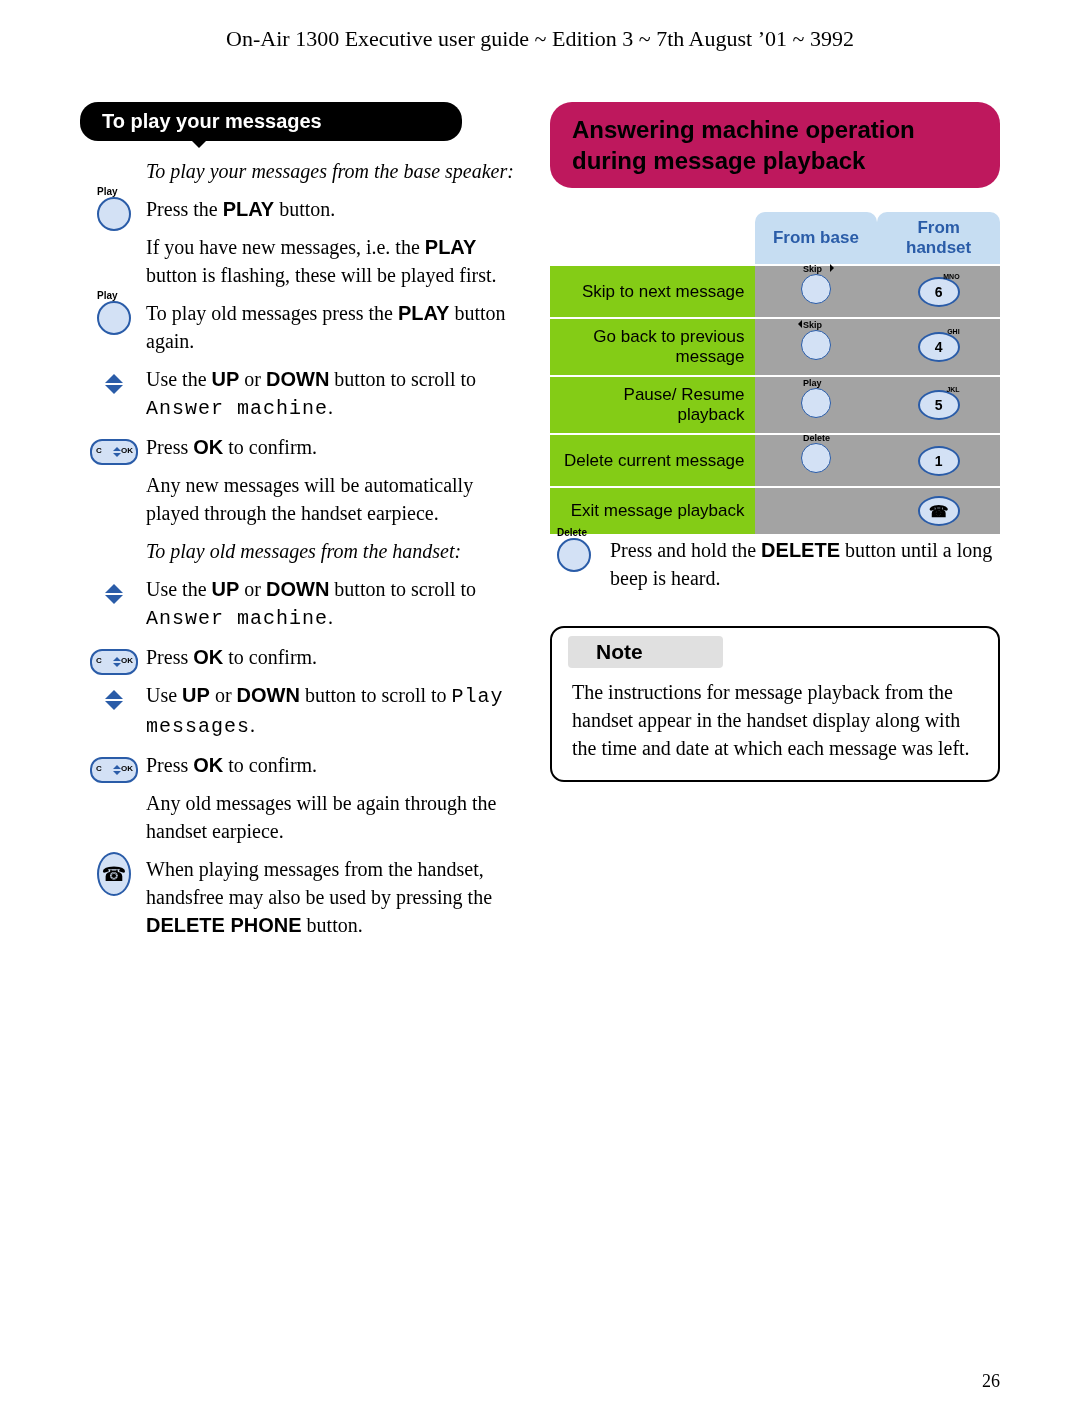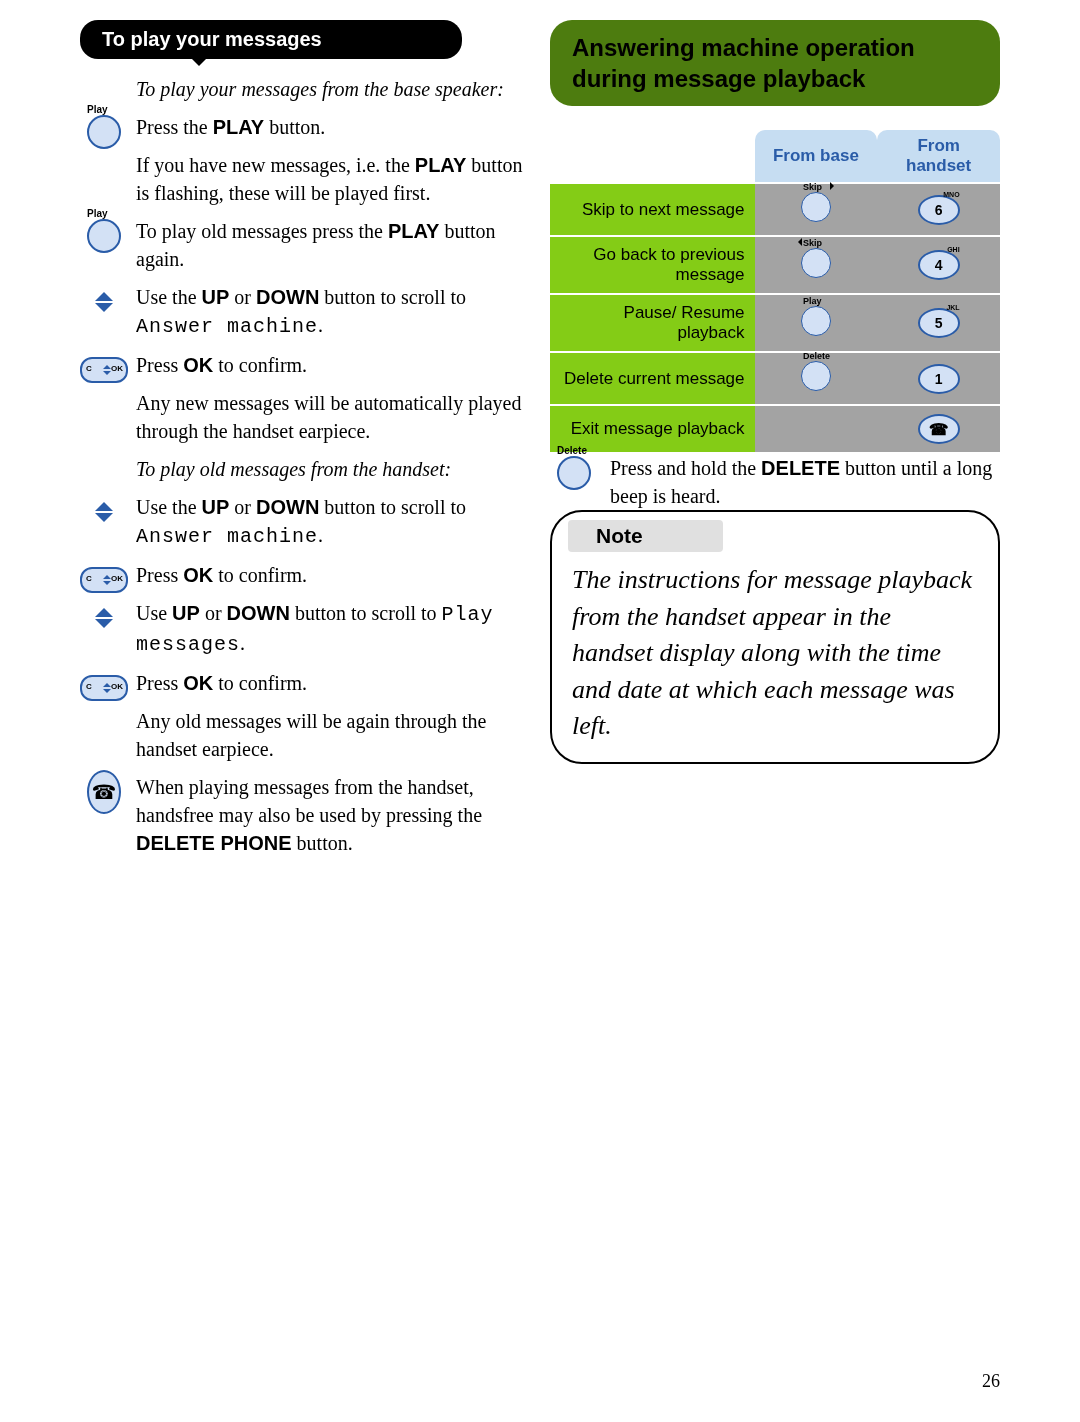--- a/index.html
+++ b/index.html
@@ -5,68 +5,69 @@
   html,body{margin:0;padding:0;background:#fff;font-family:Georgia,'Times New Roman',serif;color:#000}
   .page{width:1080px;min-height:1422px;position:relative;box-sizing:border-box;padding:20px 80px 40px 80px}
   .running-head{text-align:center;font-size:22px;margin:6px 0 50px 0;font-family:Georgia,serif}
   .cols{display:flex;gap:20px}
   .col{flex:1;min-width:0}
 
   
   .callout-tab{display:inline-block;background:#000;color:#fff;border-radius:18px;padding:8px 140px 8px 22px;font:700 20px 'Segoe UI',Arial,sans-serif;position:relative;margin-bottom:6px}
   .callout-tab:after{content:"";position:absolute;left:110px;bottom:-16px;width:0;height:0;border:9px solid transparent;border-top-color:#000}
   .lbody{padding-left:56px;position:relative;font-size:20px;line-height:1.4}
-  .lbody p{margin:10px 0}
+  .lbody p{margin:10px 10px}
   .lead-it{font-style:italic;font-family:Georgia,serif;margin-top:20px}
   .bold{font-weight:700;font-family:'Segoe UI',Arial,sans-serif}
   .mono{font-family:'Courier New',monospace;letter-spacing:1px}
 
   
   .gicon{position:absolute;left:-56px;width:48px;height:38px;display:flex;align-items:center;justify-content:center}
   .play-circle{width:30px;height:30px;border:2px solid #2a5ca8;border-radius:50%;background:#d3e1f5;position:relative}
   .play-circle .lbl{position:absolute;top:-13px;left:-2px;font:700 10px Arial;color:#000}
   .updown{display:flex;flex-direction:column;align-items:center;gap:2px}
   .tri-up{width:0;height:0;border:9px solid transparent;border-bottom-color:#2a5ca8}
   .tri-dn{width:0;height:0;border:9px solid transparent;border-top-color:#2a5ca8}
   .pill{width:48px;height:22px;border:2px solid #2a5ca8;border-radius:12px;background:#d3e1f5;position:relative;font:700 8px Arial;color:#000}
   .pill:before{content:"C";position:absolute;left:4px;top:5px}
   .pill:after{content:"OK";position:absolute;right:3px;top:5px}
   .pill .sm-up{position:absolute;left:21px;top:2px;width:0;height:0;border:4px solid transparent;border-bottom-color:#2a5ca8}
   .pill .sm-dn{position:absolute;left:21px;bottom:2px;width:0;height:0;border:4px solid transparent;border-top-color:#2a5ca8}
   .phone-oval{width:30px;height:40px;border:2px solid #2a5ca8;border-radius:50%/50%;background:#d3e1f5;display:flex;align-items:center;justify-content:center;font-size:20px;color:#000}
 
   
-  .section-head{background:#4d7c0f;border-radius:22px;padding:12px 22px;font:700 24px 'Segoe UI',Arial,sans-serif;line-height:1.3;margin-bottom:24px}
+  .section-head{background:#be185d;border-radius:22px;padding:12px 22px;font:700 24px 'Segoe UI',Arial,sans-serif;line-height:1.3;margin-bottom:24px}
   table.ops{width:100%;border-collapse:collapse;font-family:'Segoe UI',Arial,sans-serif;font-size:17px}
   table.ops th{background:#c6ddf2;color:#2a5ca8;font-weight:700;padding:6px 8px;text-align:center;border-bottom:2px solid #fff;border-radius:10px 10px 0 0}
   table.ops td{background:#a3a3a3;padding:8px 10px;border-bottom:2px solid #fff;vertical-align:middle}
   table.ops td.lbl{background:#84cc16;text-align:right;width:45%;color:#000}
   table.ops td.ic{text-align:center;width:27%}
   .base-btn{display:inline-block;width:28px;height:28px;border:1.5px solid #2a5ca8;background:#d3e1f5;border-radius:50%;position:relative}
   .base-btn .t{position:absolute;top:-11px;left:1px;font:700 9px Arial}
   .base-btn.skip:after{content:"";position:absolute;top:-11px;right:-8px;width:0;height:0;border:4px solid transparent;border-left-color:#000}
   .base-btn.back:before{content:"";position:absolute;top:-11px;left:-8px;width:0;height:0;border:4px solid transparent;border-right-color:#000}
   .hand-key{display:inline-flex;align-items:center;justify-content:center;width:38px;height:26px;border:2px solid #2a5ca8;border-radius:50%/50%;background:#d3e1f5;font:700 14px Arial;color:#000;position:relative}
   .hand-key .sup{position:absolute;top:-6px;right:-2px;font:700 7px Arial}
   .hand-key.hang{font-size:16px}
 
   .sub-it{font-style:italic;font-size:20px;margin:26px 0 8px 46px}
   .sub-row{display:flex;gap:12px;align-items:flex-start;margin-left:0}
   .sub-row .txt{font-size:20px;line-height:1.4;flex:1}
 
-  .note-box{border:2px solid #000;border-radius:32px;padding:14px 20px 18px}
+  .note-box{border:2px solid #000;border-radius:14px;margin-top:34px;padding:14px 20px 18px}
   .note-head{background:#e0e0e0;display:inline-block;padding:4px 80px 4px 28px;border-radius:4px;font:700 21px 'Segoe UI',Arial,sans-serif;margin:-6px 0 10px -4px}
-  .note-body{font-style:italic;font-size:26px;line-height:1.4}
+  .note-body{font-size:20px;line-height:1.4}
 
   .pagenum{position:absolute;right:80px;bottom:30px;font-size:18px}
 </style>
 </head>
 <body>
 
 <div class="page">
+  <div class="running-head">On-Air 1300 Executive user guide ~ Edition 3 ~ 7th August ’01 ~ 3992</div>
 
   <div class="cols">
 
     <div class="col">
       <div class="callout-tab">To play your messages</div>
 
       <div class="lbody">
         <p class="lead-it">To play your messages from the base speaker:</p>
 
         <p style="position:relative">

